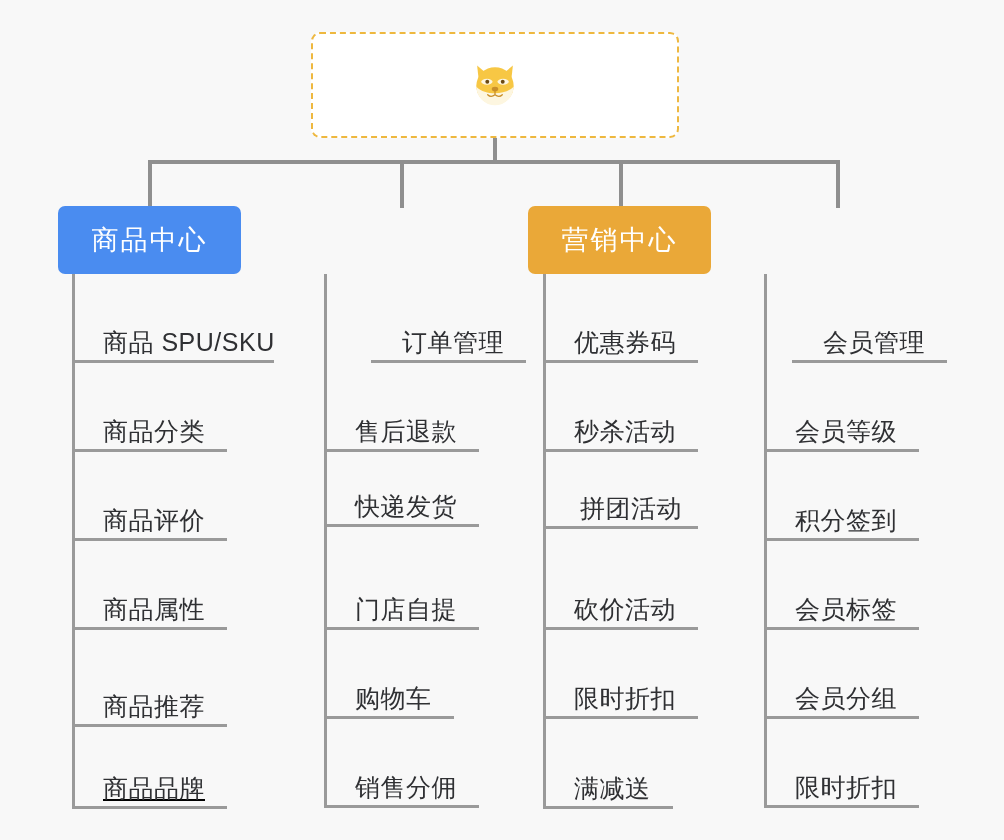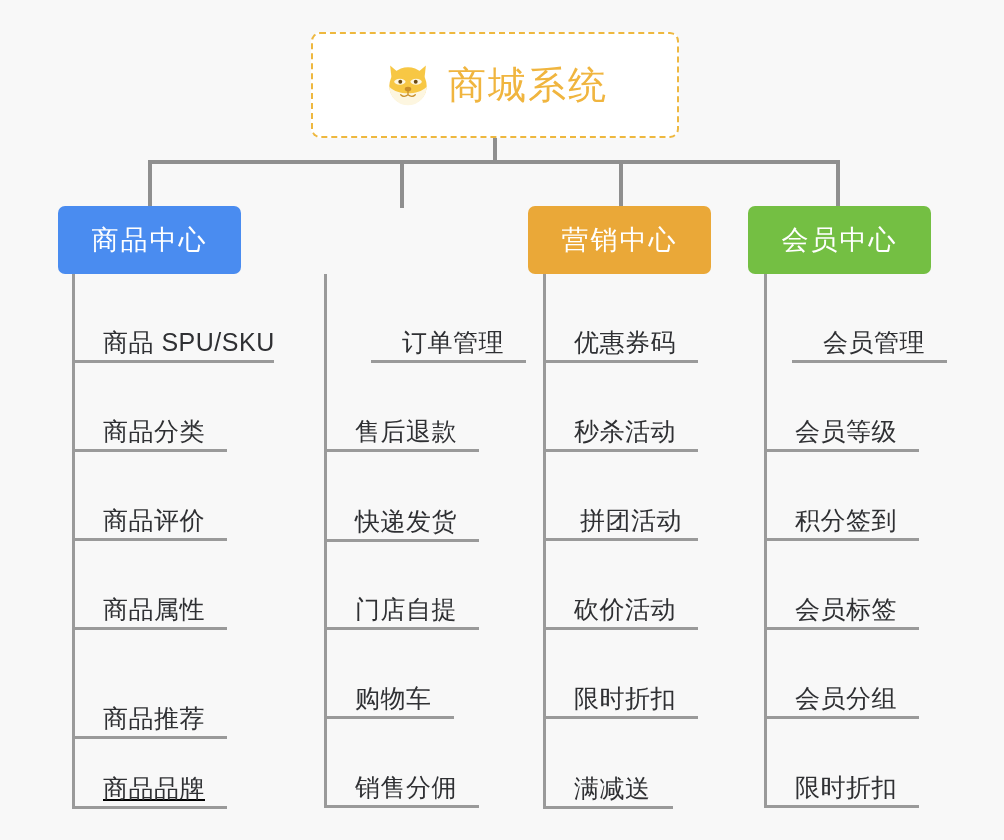--- a/index.html
+++ b/index.html
@@ -117,72 +117,68 @@
         <ellipse cx="32" cy="33" rx="23" ry="23" fill="#f7c744"></ellipse>
         <path d="M9 34 a23 23 0 0 0 46 0 c-6 6 -14 8 -23 8 s-17 -2 -23 -8 z" fill="#fdf6e0"></path>
         <ellipse cx="22" cy="28" rx="7" ry="3.6" fill="#fdf6e0"></ellipse>
         <ellipse cx="42" cy="28" rx="7" ry="3.6" fill="#fdf6e0"></ellipse>
         <ellipse cx="22.5" cy="28" rx="2.4" ry="2.6" fill="#6b4a12"></ellipse>
         <ellipse cx="41.5" cy="28" rx="2.4" ry="2.6" fill="#6b4a12"></ellipse>
         <ellipse cx="32" cy="37" rx="4" ry="3" fill="#c98f2a"></ellipse>
         <path d="M32 40 L32 44 M32 44 q-5 4 -9 0 M32 44 q5 4 9 0" stroke="#c98f2a" stroke-width="1.6" fill="none" stroke-linecap="round"></path>
       </svg>
     </span>
-    <span class="root-title">商城系统</span>
   </div>
 
   <div class="line v-line" style="left:493px; top:138px; height:26px;"></div>
   <div class="line h-line" style="left:148px; top:160px; width:692px;"></div>
 
   <div class="line v-line" style="left:148px; top:160px; height:48px;"></div>
   <div class="line v-line" style="left:400px; top:160px; height:48px;"></div>
   <div class="line v-line" style="left:619px; top:160px; height:48px;"></div>
   <div class="line v-line" style="left:836px; top:160px; height:48px;"></div>
 
   <div class="cat-box" style="left:58px; width:183px; background:#4a8cf0;">
     <span>商品中心</span>
   </div>
   <div class="cat-box" style="left:528px; width:183px; background:#eaa838;">
     <span>营销中心</span>
   </div>
-  <div class="cat-box" style="left:748px; width:183px; background:#74bf43;">
-    <span>会员中心</span>
-  </div>
 
   <div class="leaf-col" style="left:72px;">
     <div class="col-rail" style="height:534px;"></div>
     <div class="leaf-item" style="top:0px;   width:202px;">
         <span class="leaf-label">商品 SPU/SKU</span>
       </div>
     <div class="leaf-item" style="top:89px;  width:155px;">
         <span class="leaf-label">商品分类</span>
       </div>
     <div class="leaf-item" style="top:178px; width:155px;">
         <span class="leaf-label">商品评价</span>
       </div>
     <div class="leaf-item" style="top:267px; width:155px;">
         <span class="leaf-label">商品属性</span>
       </div>
-    <div class="leaf-item" style="top:376px; width:155px;text-align:center;">
+    <div class="leaf-item" style="top:364px; width:155px;text-align:center;">
         <span class="leaf-label">商品推荐</span>
       </div>
     <div class="leaf-item" style="top:446px; width:155px;text-decoration:underline;">
         <span class="leaf-label">商品品牌</span>
       </div>
   </div>
 
   <div class="leaf-col" style="left:324px;">
     <div class="col-rail" style="height:534px;"></div>
     <div class="leaf-item" style="top:0px;   width:155px;margin-left:47px;">
         <span class="leaf-label">订单管理</span>
       </div>
     <div class="leaf-item" style="top:89px;  width:155px;">
         <span class="leaf-label">售后退款</span>
       </div>
-    <div class="leaf-item" style="top:179px; width:155px;">
+    <div class="leaf-item" style="top:164px; width:155px;">
         <span class="leaf-label">快递发货</span>
       </div>
     <div class="leaf-item" style="top:267px; width:155px;">
         <span class="leaf-label">门店自提</span>
       </div>
     <div class="leaf-item" style="top:356px; width:130px;">
         <span class="leaf-label">购物车</span>
       </div>
     <div class="leaf-item" style="top:445px; width:155px;">
         <span class="leaf-label">销售分佣</span>
@@ -190,21 +186,21 @@
   </div>
 
   <div class="leaf-col" style="left:543px;">
     <div class="col-rail" style="height:534px;"></div>
     <div class="leaf-item" style="top:0px;   width:155px;">
         <span class="leaf-label">优惠券码</span>
       </div>
     <div class="leaf-item" style="top:89px;  width:155px;">
         <span class="leaf-label">秒杀活动</span>
       </div>
-    <div class="leaf-item" style="top:178px; width:155px;padding-left:37px;">
+    <div class="leaf-item" style="top:166px; width:155px;padding-left:37px;">
         <span class="leaf-label">拼团活动</span>
       </div>
     <div class="leaf-item" style="top:267px; width:155px;">
         <span class="leaf-label">砍价活动</span>
       </div>
     <div class="leaf-item" style="top:356px; width:155px;">
         <span class="leaf-label">限时折扣</span>
       </div>
     <div class="leaf-item" style="top:446px; width:130px;">
         <span class="leaf-label">满减送</span>

